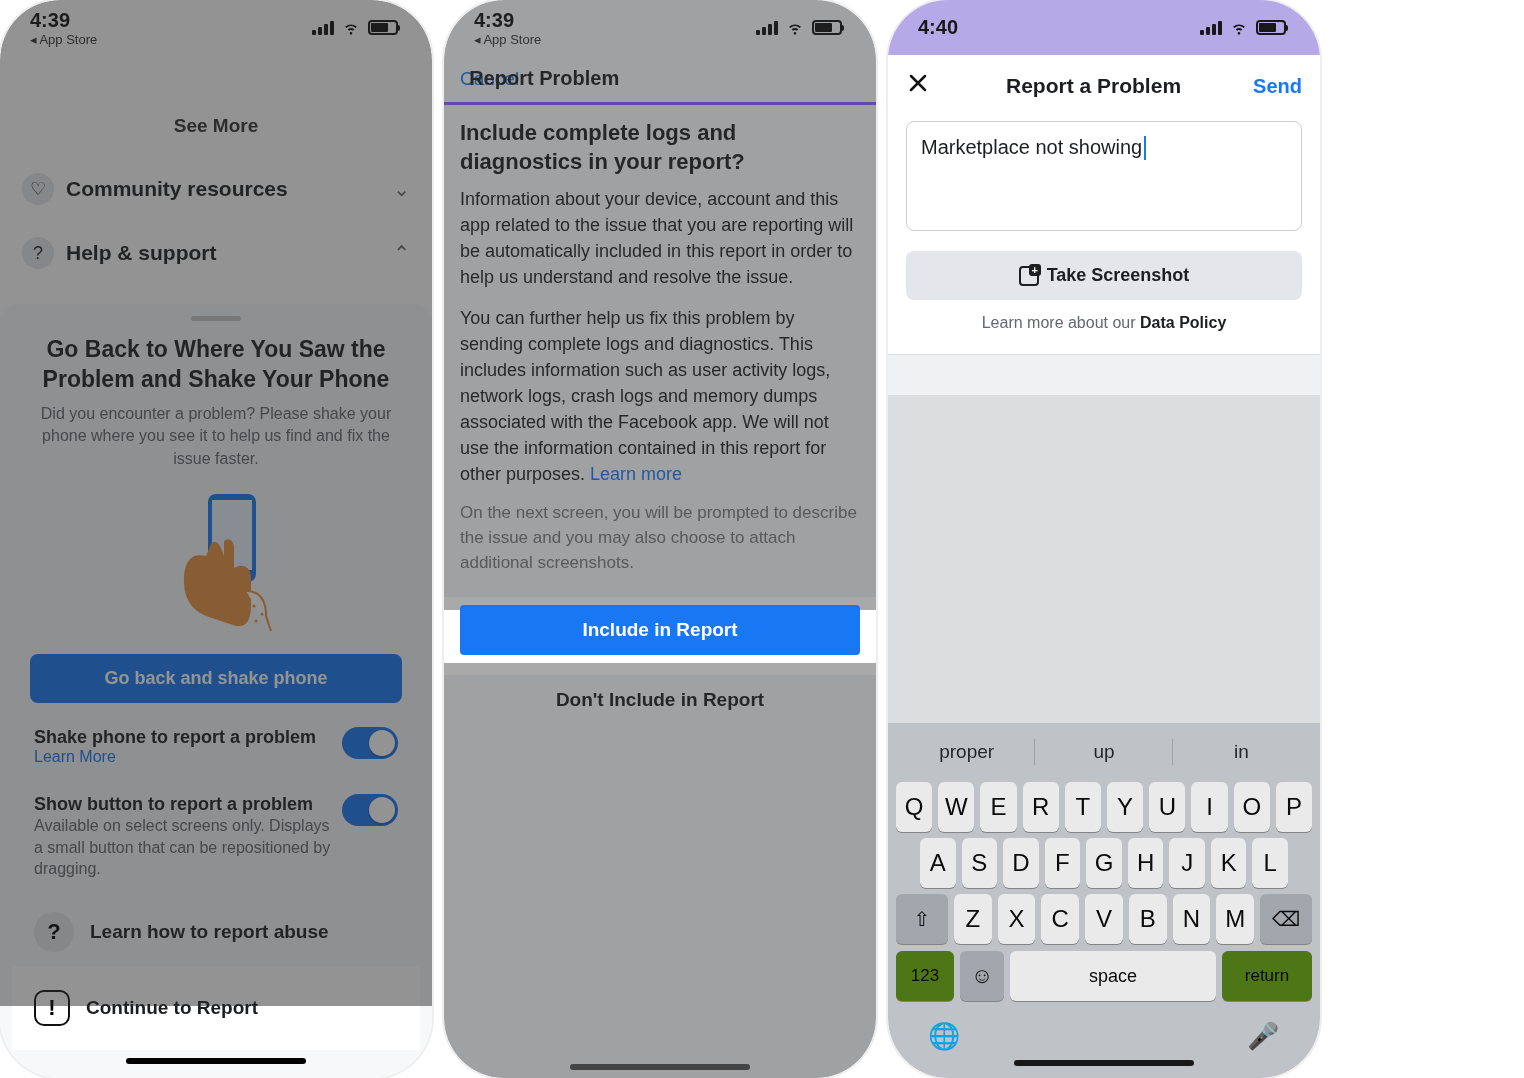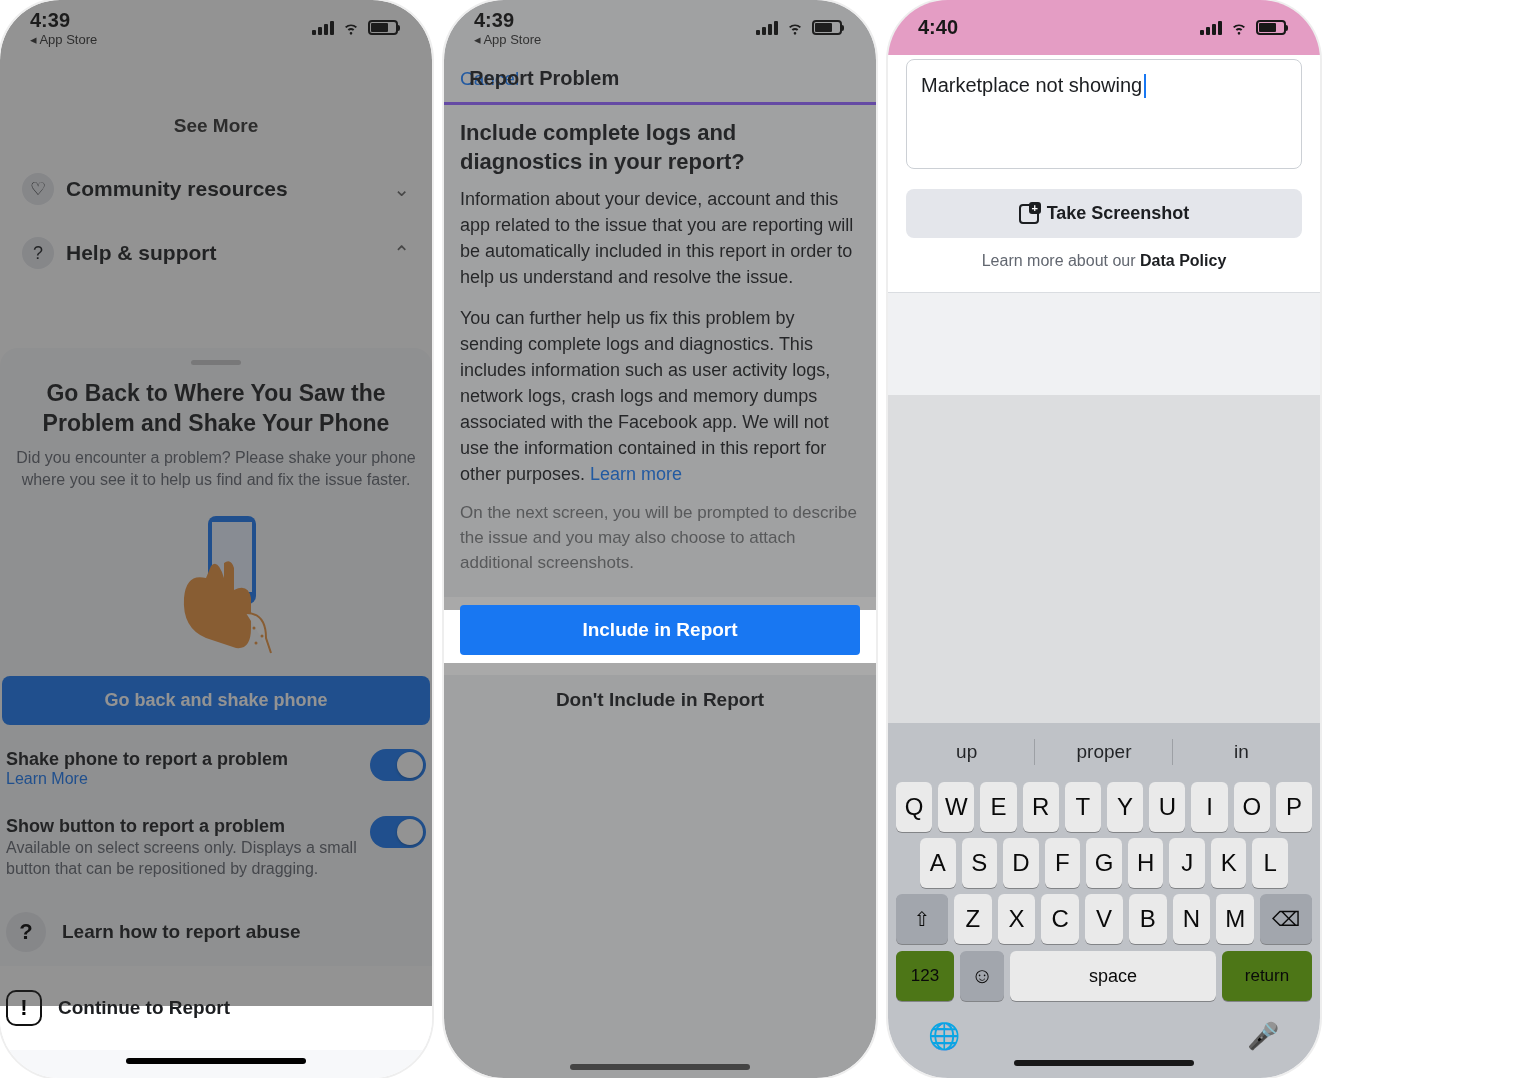--- a/index.html
+++ b/index.html
@@ -48,21 +48,21 @@
 .see-more { text-align: center; font-weight: 600; font-size: 19px; color:#333; padding: 20px 0; }
 .accordion-row { display:flex; align-items:center; gap:12px; padding: 16px 10px; }
 .acc-icon { width: 32px; height: 32px; border-radius: 50%; background: #e4e6eb; display:flex;align-items:center;justify-content:center;font-size:18px;}
 .acc-label { font-size: 21px; font-weight: 600; flex:1; }
 .chev { font-size: 20px; color:#666; }
 .sheet {
   position: absolute;
   bottom: 0; left:0; right:0;
   background: #f7f8fa;
   border-radius: 18px 18px 0 0;
-  padding: 22px 2px 10px;
+  padding: 22px 30px 10px;
   z-index: 3;
 }
 .sheet-handle { width:50px;height:5px;background:#c8c9cb;border-radius:3px;margin:-10px auto 14px;}
 .sheet-title { font-size: 23px; font-weight: 700; text-align:center; line-height:1.3; color:#1c1e21;}
 .sheet-sub { font-size:16px; color:#626770; text-align:center; margin-top:8px; line-height:1.4;}
 .illus { width:120px; height:150px; margin: 16px auto 18px; display:block;}
 .blue-btn {
   background:#1877f2; color:#fff; font-weight:600; font-size:18px;
   border:none; width:100%; padding:14px; border-radius:8px; margin-bottom:10px;
 }
@@ -94,21 +94,21 @@
 .p2-btns { padding: 0 16px; margin-top:8px;}
 .p2-primary { background:#1877f2;color:#fff;font-weight:600;font-size:19px;border:none;width:100%;padding:14px;border-radius:4px;margin-bottom:12px;position:relative;z-index:5;}
 .p2-secondary { background:transparent;color:#1c1e21;font-weight:600;font-size:19px;border:none;width:100%;padding:14px;border-radius:8px;}
 .p2-highlight { background:#fff; margin:0 -16px; padding: 8px 16px;}
 .p2-dim-top { position:absolute; top:0;left:0;right:0; height:610px; background:rgba(50,50,50,0.42); border-radius:60px 60px 0 0;}
 .p2-dim-bot { position:absolute; top:663px;left:0;right:0;bottom:0; background:rgba(50,50,50,0.42); border-radius:0 0 60px 60px;}
 .p2-home { position:absolute;bottom:8px;left:50%;transform:translateX(-50%);width:180px;height:6px;background:#444;border-radius:3px;}
 
 
 .p3-bg { background:#f0f1f3;}
-.p3-status { background:#f9a8d4; }
+.p3-status { background:#c4b5fd; }
 .p3-panel { background:#fff; border-bottom:1px solid #dadde1;}
 .p3-header { display:flex;align-items:center;padding:16px 18px;}
 .p3-close { font-size:24px; font-weight:300; width:28px;}
 .p3-title { flex:1; text-align:center; font-size:21px; font-weight:700; color:#1c1e21;}
 .p3-send { color:#1877f2; font-size:20px; font-weight:600;}
 .p3-body { padding: 4px 18px 22px;}
 .p3-textarea { border:1px solid #ccd0d5; border-radius:8px; padding:14px; font-size:20px; height:110px; display:flex; align-items:flex-start;}
 .p3-text { color:#1c1e21; }
 .cursor { display:inline-block; width:2px; height:24px; background:#1877f2; margin-left:2px; vertical-align:middle;}
 .p3-screenshot-btn { background:#e4e6eb; border:none; width:100%; padding:14px; border-radius:8px; font-size:18px; font-weight:600; color:#1c1e21; margin-top:20px; display:flex;align-items:center;justify-content:center;gap:8px;}
@@ -284,39 +284,48 @@
       <svg class="wifi" viewBox="0 0 24 24">
           <path fill="#111" d="M12 18a2 2 0 100 4 2 2 0 000-4zm-5-4a8 8 0 0110 0l-2 2a5 5 0 00-6 0zm-4-4a14 14 0 0118 0l-2 2a11 11 0 00-14 0z"></path>
         </svg>
       <div class="batt">
           <div class="batt-fill"></div>
         </div>
     </div>
   </div>
 
   <div class="p3-panel">
+    <div class="p3-header">
+      <div class="p3-close">
+        <svg width="24" height="24" viewBox="0 0 24 24">
+            <path d="M5 5 L19 19 M19 5 L5 19" stroke="#111" stroke-width="2.5" stroke-linecap="round"></path>
+          </svg>
+      </div>
+      <div class="p3-title">Report a Problem</div>
+      <div class="p3-send">Send</div>
+    </div>
     <div class="p3-body">
       <div class="p3-textarea">
         <span class="p3-text">Marketplace not showing</span>
           <span class="cursor"></span>
       </div>
       <button class="p3-screenshot-btn">
         <span class="ss-icon"></span>
         <span>Take Screenshot</span>
       </button>
       <div class="p3-policy">
         <span>Learn more about our </span><b>Data Policy</b>
       </div>
     </div>
   </div>
 
   <div class="p3-keyboard">
     <div class="kb-sugg">
+      <div>proper</div>
       <div>up</div>
-      <div>proper</div>
       <div>in</div>
     </div>
     <div class="kb-row">
       <div class="kb-key">Q</div>
       <div class="kb-key">W</div>
       <div class="kb-key">E</div>
       <div class="kb-key">R</div>
       <div class="kb-key">T</div>
       <div class="kb-key">Y</div>
       <div class="kb-key">U</div>

